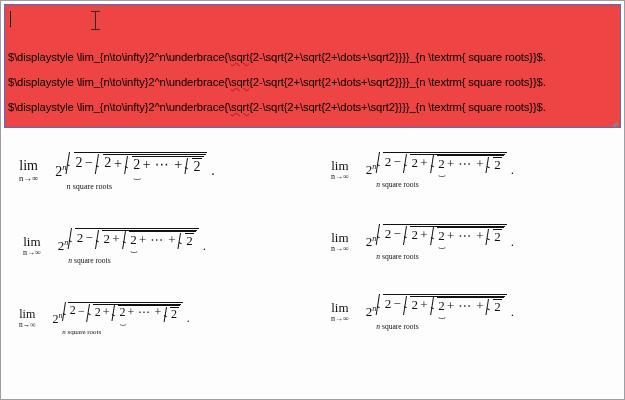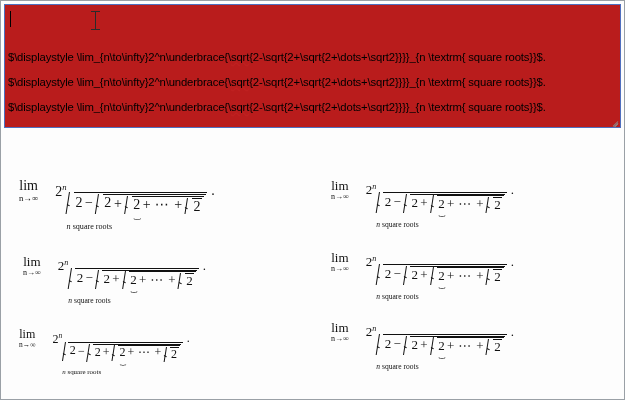--- a/index.html
+++ b/index.html
@@ -22,21 +22,21 @@
     background: #fdfdfd;
   }
 
   
   .editor {
     position: absolute;
     left: 3px;
     top: 3px;
     width: 617px;
     height: 124px;
-    background: #b91c1c;
+    background: #ef4444;
     border: 1px solid #4f6fbf;
     box-sizing: border-box;
     overflow: hidden;
   }
   .caret-row {
     position: absolute;
     left: 0;
     top: 0;
     width: 100%;
     height: 36px;
@@ -167,21 +167,20 @@
   }
   .radgroup {
     display: inline-block;
     vertical-align: middle;
     position: relative;
   }
   .underbrace {
     display: inline-block;
     position: relative;
     vertical-align: middle;
-    margin-top: 40px;
   }
   .brace {
     display: block;
     text-align: center;
     font-size: 0.9em;
     line-height: 0.5;
     color: #111;
     margin-top: -1px;
     transform: scaleY(0.55);
     transform-origin: top center;

